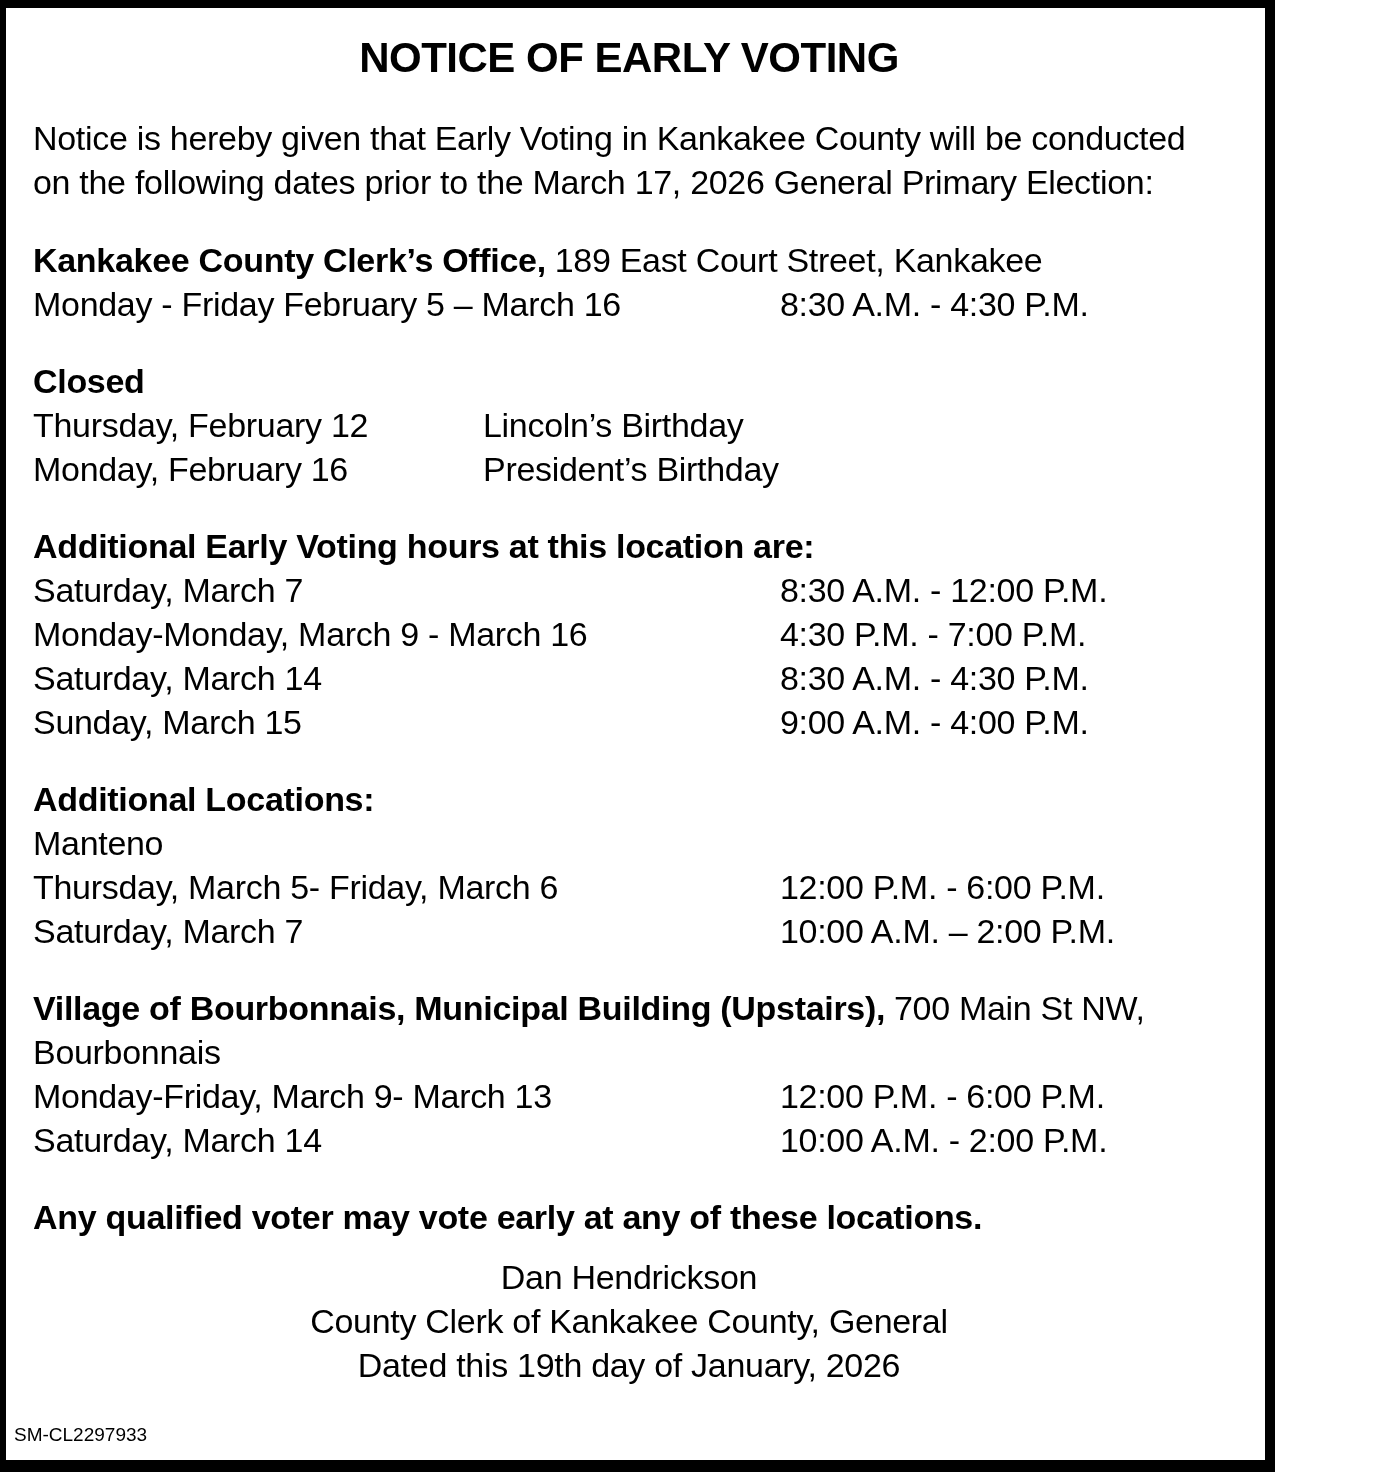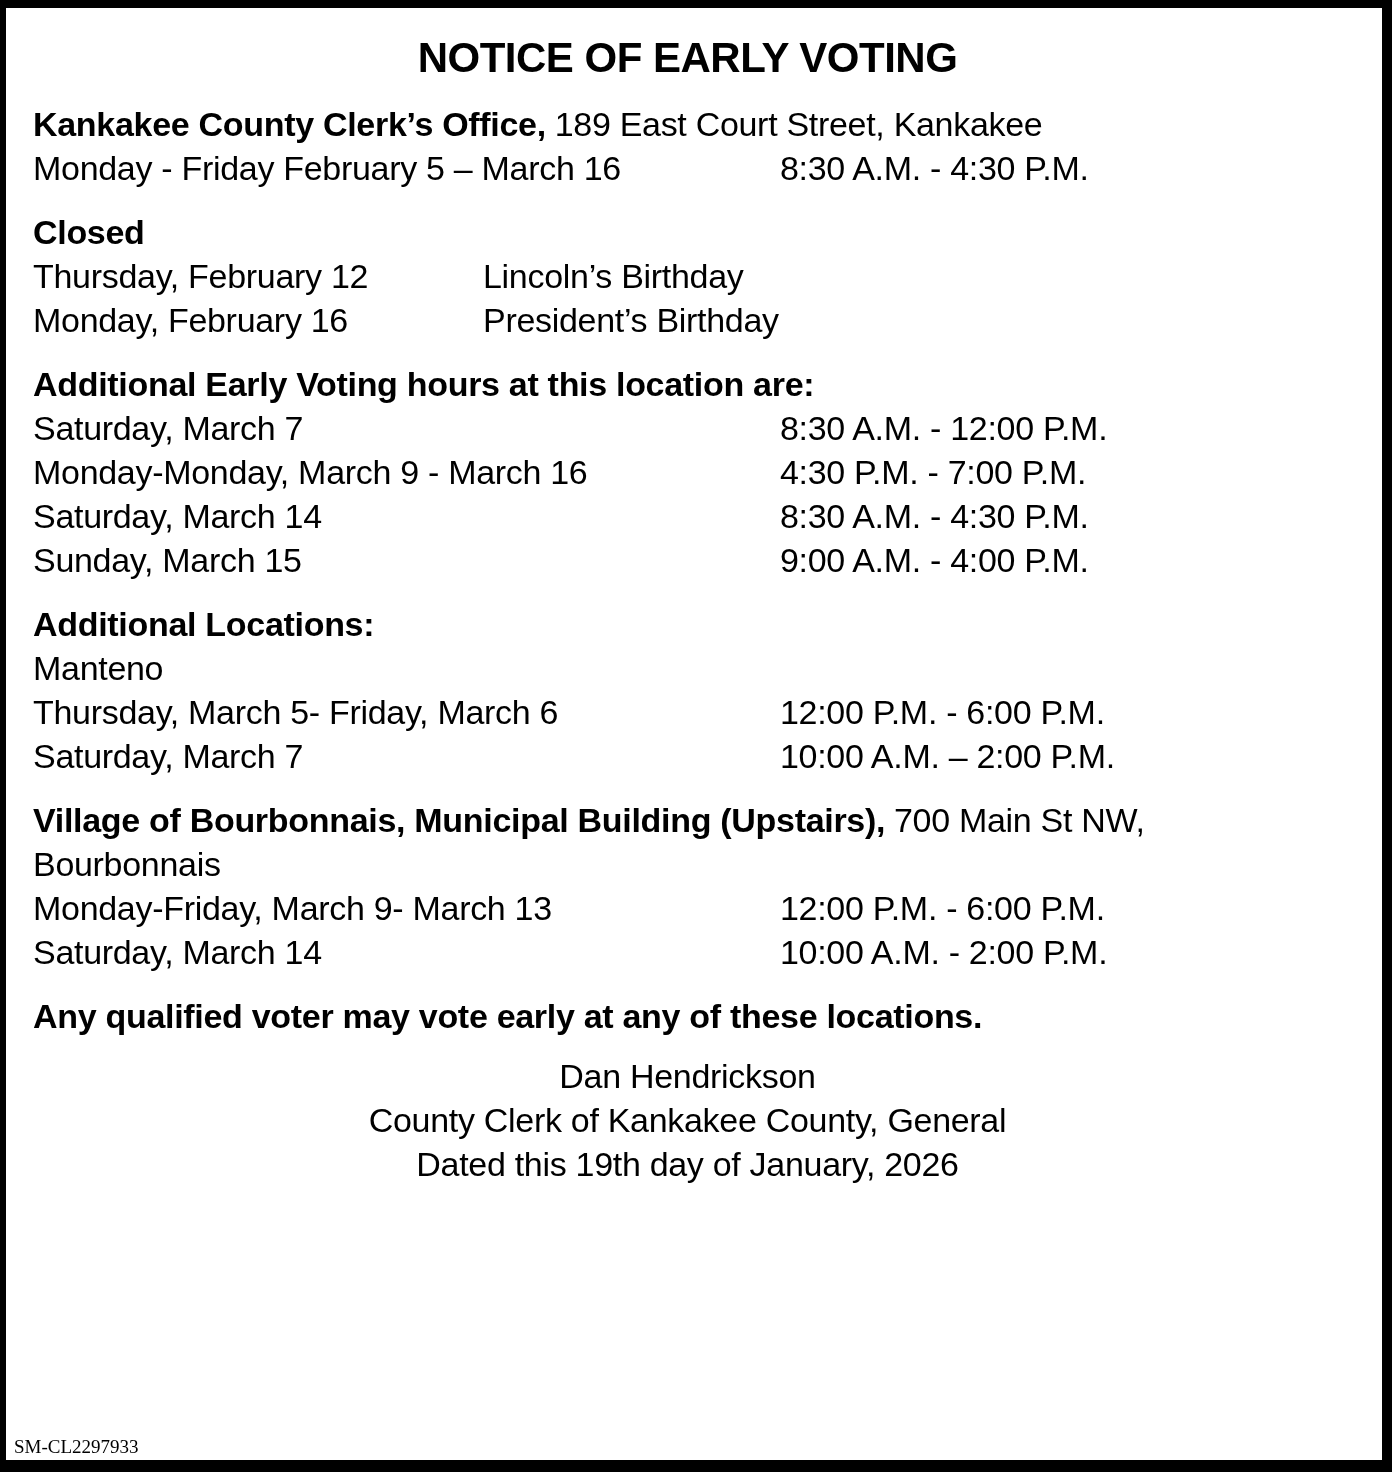--- a/index.html
+++ b/index.html
@@ -6,21 +6,21 @@
     margin: 0;
     padding: 0;
     background: #ffffff;
     width: 1392px;
     height: 1472px;
     font-family: "Liberation Sans", "DejaVu Sans", sans-serif;
     color: #000000;
   }
   .frame {
     box-sizing: border-box;
-    width: 1392px;
+    width: 1275px;
     height: 1472px;
     border-top: 8px solid #000;
     border-left: 6px solid #000;
     border-right: 10px solid #000;
     border-bottom: 12px solid #000;
     padding: 14px 40px 0 27px;
     position: relative;
     background: #ffffff;
     overflow: hidden;
   }
@@ -34,47 +34,47 @@
   }
   .body-text {
     font-size: 34px;
     line-height: 44px;
     letter-spacing: -0.3px;
   }
   .intro {
     margin-top: 34px;
     max-width: 1312px;
   }
-  .section { margin-top: 20px; }
+  .section { margin-top: 33px; }
   .b { font-weight: bold; }
   .head-line .b { margin-right: 0.26em; }
   .row { display: flex; }
   .row .cell-label { width: 747px; flex: 0 0 747px; }
   .row.closed-row .cell-label { width: 450px; flex: 0 0 450px; }
   .row .cell-time, .row .cell-holiday { flex: 1; }
   .signature {
     margin-top: 16px;
     text-align: center;
   }
   .footer-id {
     position: absolute;
     left: 8px;
-    bottom: 2px;
+    bottom: 14px;
     font-size: 19px;
     letter-spacing: 0;
-    font-family: Liberation Serif, serif;
   }
 </style>
 </head>
 <body>
 
 <div class="frame">
 
   <h1 class="title">NOTICE OF EARLY VOTING</h1>
 
+  <p class="intro body-text">Notice is hereby given that Early Voting in Kankakee County will be conducted on the following dates prior to the March 17, 2026 General Primary Election:</p>
 
   <div class="section body-text">
     <div class="head-line">
       <span class="b">Kankakee County Clerk’s Office,</span><span>189 East Court Street, Kankakee</span>
     </div>
     <div class="row">
       <span class="cell-label">Monday - Friday February 5 – March 16</span>
       <span class="cell-time">8:30 A.M. - 4:30 P.M.</span>
     </div>
   </div>

